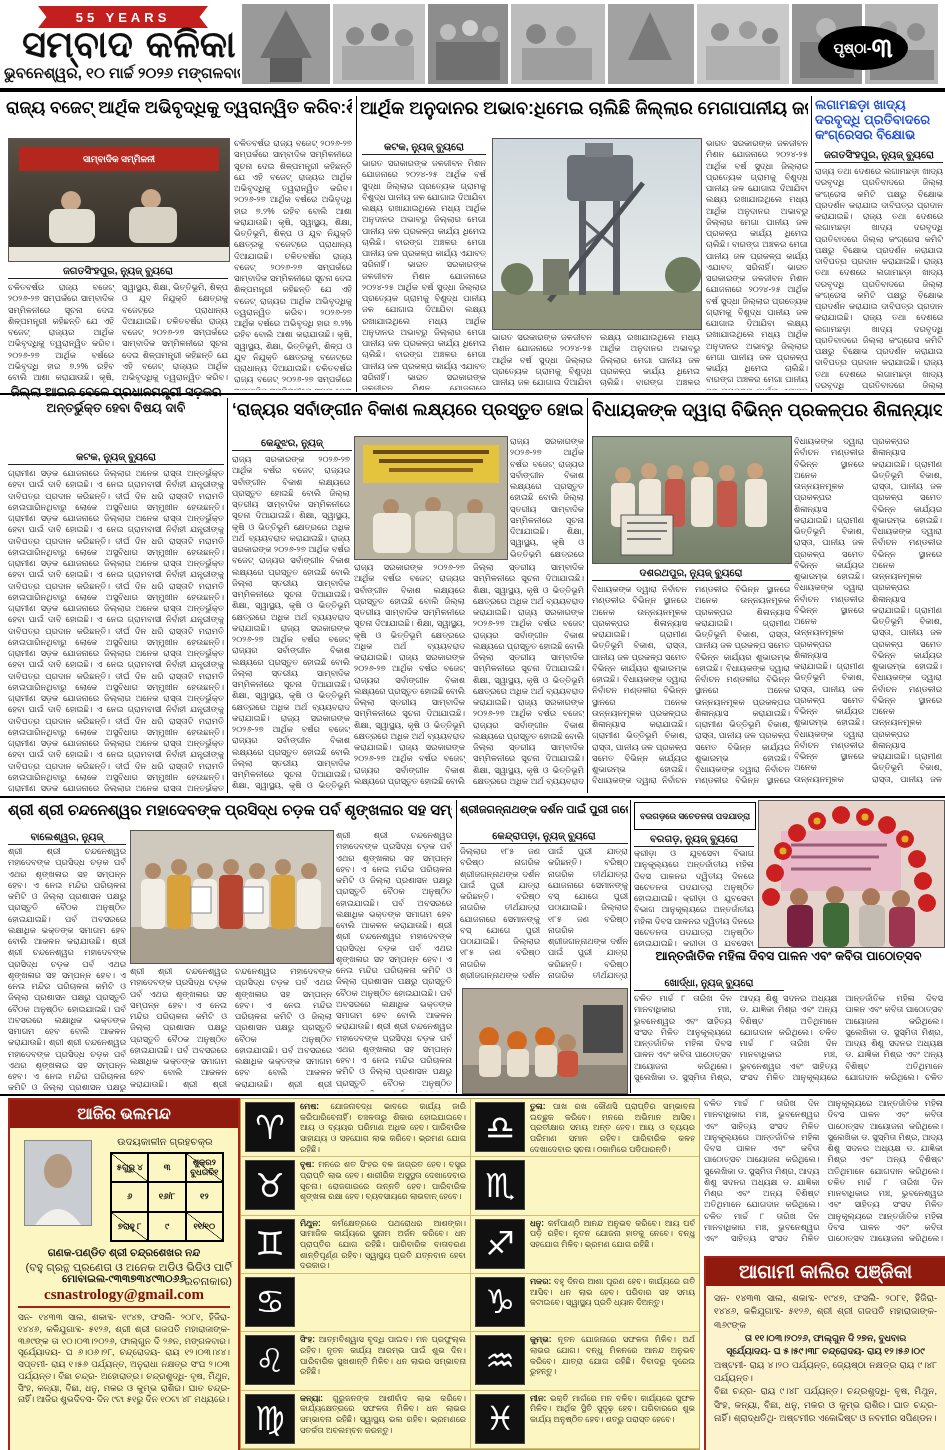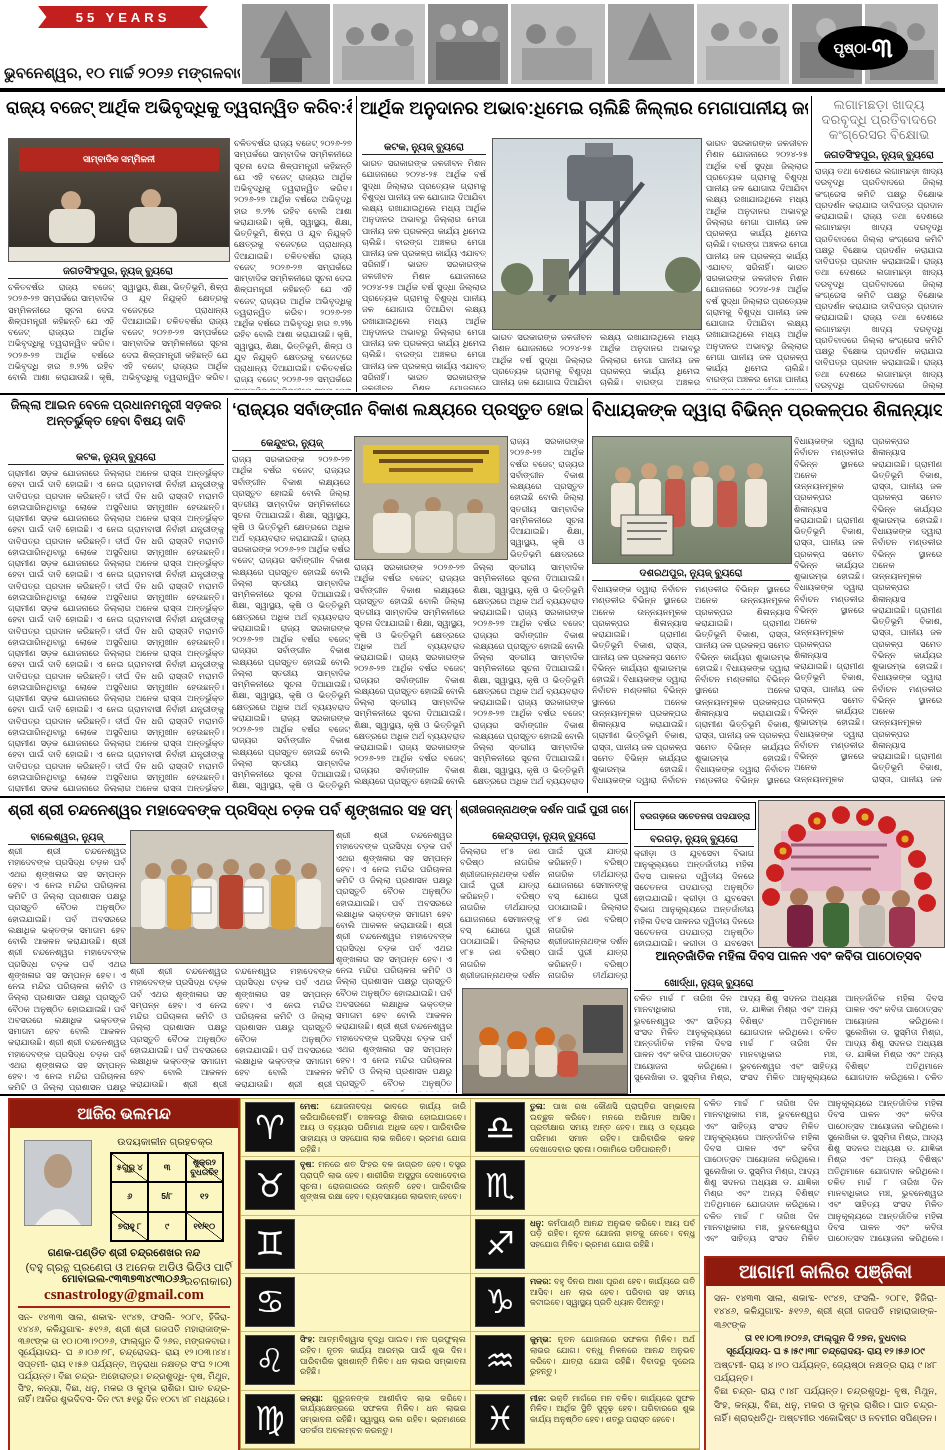--- a/index.html
+++ b/index.html
@@ -1,20 +1,20 @@
 <!DOCTYPE html>
 <html><head>
 <meta charset="utf-8">
 <style>
   html,body{margin:0;padding:0;background:#e8e8e8}
   .page{position:relative;width:945px;height:1450px;background:#fff;margin:0 auto;
         font-family:"Liberation Sans","DejaVu Sans",sans-serif;color:#111;overflow:hidden}
   .abs{position:absolute}
   .hl{font-weight:bold;color:#000;line-height:1.1;white-space:nowrap;overflow:hidden;text-align:center}
-  .hl2{font-weight:normal;color:#737373;line-height:1.15;text-align:center;overflow:hidden}
+  .hl2{font-weight:bold;color:#1d4ed8;line-height:1.15;text-align:left;overflow:hidden}
   .byline{font-weight:bold;font-size:10px;text-align:center;border-bottom:1px solid #222;line-height:1.35;overflow:hidden;white-space:nowrap}
   .body{font-size:8.4px;line-height:1.34;text-align:justify;overflow:hidden;color:#181818;word-break:break-word}
   .cols2{column-count:2;column-gap:8px}
   .cols3{column-count:3;column-gap:8px}
   .vrule{width:1px;background:#000}
   .hrule{height:2px;background:#000}
   .photo{border:1px solid #555;overflow:hidden;background:#aaa}
   .ribbon{background:#c41f1f;color:#fff;font-weight:bold;letter-spacing:4px;font-size:13px;
           display:flex;align-items:center;justify-content:center;
           clip-path:polygon(0 0,100% 0,95% 50%,100% 100%,0 100%,5% 50%)}
@@ -45,20 +45,23 @@
 </style>
 </head>
 <body>
 
 <div class="page">
 
   <div class="abs" style="left:0;top:0;width:945px;height:88px">
     <div class="abs ribbon" style="left:38;left:38px;top:6px;width:170px;height:22px">
       <span>55 YEARS</span>
     </div>
+    <div class="abs logo" style="left:22px;top:26px;width:210px;text-align:center">
+      <span>ସମ୍ବାଦ କଳିକା</span>
+    </div>
     <div class="abs dateline" style="left:4px;top:64px;width:232px;text-align:center">
       <span>ଭୁବନେଶ୍ୱର, ୧୦ ମାର୍ଚ୍ଚ ୨୦୨୬ ମଙ୍ଗଳବାର</span>
     </div>
 
     <svg class="abs" style="left:240px;top:2px" width="700" height="84">
       <rect x="0" y="0" width="700" height="84" fill="#ffffff"></rect>
       <rect x="2" y="2" width="88" height="80" fill="#9a9a9a"></rect>
         <polygon points="46,8 20,56 72,56" fill="#6f6f6f"></polygon>
         <rect x="30" y="56" width="32" height="24" fill="#5d5d5d"></rect>
       <rect x="93" y="2" width="92" height="80" fill="#c3c3c3"></rect>
@@ -143,21 +146,21 @@
   <div class="abs body" style="left:706px;top:138px;width:102px;height:252px">ଭାରତ ସରକାରଙ୍କ ଜଳଜୀବନ ମିଶନ ଯୋଜନାରେ ୨୦୨୪-୨୫ ଆର୍ଥିକ ବର୍ଷ ସୁଦ୍ଧା ଜିଲ୍ଲାର ପ୍ରତ୍ୟେକ ଗ୍ରାମକୁ ବିଶୁଦ୍ଧ ପାନୀୟ ଜଳ ଯୋଗାଇ ଦିଆଯିବା ଲକ୍ଷ୍ୟ ରଖାଯାଇଥିଲେ ମଧ୍ୟ ଆର୍ଥିକ ଅନୁଦାନର ଅଭାବରୁ ଜିଲ୍ଲାର ମେଗା ପାନୀୟ ଜଳ ପ୍ରକଳ୍ପ କାର୍ଯ୍ୟ ଧିମେଇ ଚାଲିଛି। ବାରଙ୍ଗ ଅଞ୍ଚଳର ମେଗା ପାନୀୟ ଜଳ ପ୍ରକଳ୍ପ କାର୍ଯ୍ୟ ଏଯାବତ୍ ସରିନାହିଁ। ଭାରତ ସରକାରଙ୍କ ଜଳଜୀବନ ମିଶନ ଯୋଜନାରେ ୨୦୨୪-୨୫ ଆର୍ଥିକ ବର୍ଷ ସୁଦ୍ଧା ଜିଲ୍ଲାର ପ୍ରତ୍ୟେକ ଗ୍ରାମକୁ ବିଶୁଦ୍ଧ ପାନୀୟ ଜଳ ଯୋଗାଇ ଦିଆଯିବା ଲକ୍ଷ୍ୟ ରଖାଯାଇଥିଲେ ମଧ୍ୟ ଆର୍ଥିକ ଅନୁଦାନର ଅଭାବରୁ ଜିଲ୍ଲାର ମେଗା ପାନୀୟ ଜଳ ପ୍ରକଳ୍ପ କାର୍ଯ୍ୟ ଧିମେଇ ଚାଲିଛି। ବାରଙ୍ଗ ଅଞ୍ଚଳର ମେଗା ପାନୀୟ ଜଳ ପ୍ରକଳ୍ପ କାର୍ଯ୍ୟ ଏଯାବତ୍ ସରିନାହିଁ। ଭାରତ ସରକାରଙ୍କ ଜଳଜୀବନ ମିଶନ ଯୋଜନାରେ ୨୦୨୪-୨୫ ଆର୍ଥିକ ବର୍ଷ ସୁଦ୍ଧା ଜିଲ୍ଲାର ପ୍ରତ୍ୟେକ ଗ୍ରାମକୁ ବିଶୁଦ୍ଧ ପାନୀୟ ଜଳ ଯୋଗାଇ ଦିଆଯିବା ଲକ୍ଷ୍ୟ ରଖାଯାଇଥିଲେ ମଧ୍ୟ ଆର୍ଥିକ ଅନୁଦାନର ଅଭାବରୁ ଜିଲ୍ଲାର ମେଗା ପାନୀୟ ଜଳ ପ୍ରକଳ୍ପ କାର୍ଯ୍ୟ ଧିମେଇ ଚାଲିଛି। ବାରଙ୍ଗ ଅଞ୍ଚଳର ମେଗା ପାନୀୟ ଜଳ ପ୍ରକଳ୍ପ କାର୍ଯ୍ୟ ଏଯାବତ୍ ସରିନାହିଁ।</div>
 
   <div class="abs vrule" style="left:811px;top:96px;height:296px"></div>
 
   <div class="abs hl2" style="left:815px;top:98px;width:128px;height:46px;font-size:13px">ଲଗାମଛଡ଼ା ଖାଦ୍ୟ ଦରବୃଦ୍ଧି ପ୍ରତିବାଦରେ କଂଗ୍ରେସର ବିକ୍ଷୋଭ</div>
   <div class="abs byline" style="left:815px;top:148px;width:128px">ଜଗତସିଂହପୁର, ନ୍ୟୁଜ୍ ବ୍ୟୁରୋ</div>
   <div class="abs body" style="left:815px;top:166px;width:128px;height:224px">ରାଜ୍ୟ ତଥା ଦେଶରେ ଲଗାମଛଡ଼ା ଖାଦ୍ୟ ଦରବୃଦ୍ଧି ପ୍ରତିବାଦରେ ଜିଲ୍ଲା କଂଗ୍ରେସ କମିଟି ପକ୍ଷରୁ ବିକ୍ଷୋଭ ପ୍ରଦର୍ଶନ କରାଯାଇ ଦାବିପତ୍ର ପ୍ରଦାନ କରାଯାଇଛି। ରାଜ୍ୟ ତଥା ଦେଶରେ ଲଗାମଛଡ଼ା ଖାଦ୍ୟ ଦରବୃଦ୍ଧି ପ୍ରତିବାଦରେ ଜିଲ୍ଲା କଂଗ୍ରେସ କମିଟି ପକ୍ଷରୁ ବିକ୍ଷୋଭ ପ୍ରଦର୍ଶନ କରାଯାଇ ଦାବିପତ୍ର ପ୍ରଦାନ କରାଯାଇଛି। ରାଜ୍ୟ ତଥା ଦେଶରେ ଲଗାମଛଡ଼ା ଖାଦ୍ୟ ଦରବୃଦ୍ଧି ପ୍ରତିବାଦରେ ଜିଲ୍ଲା କଂଗ୍ରେସ କମିଟି ପକ୍ଷରୁ ବିକ୍ଷୋଭ ପ୍ରଦର୍ଶନ କରାଯାଇ ଦାବିପତ୍ର ପ୍ରଦାନ କରାଯାଇଛି। ରାଜ୍ୟ ତଥା ଦେଶରେ ଲଗାମଛଡ଼ା ଖାଦ୍ୟ ଦରବୃଦ୍ଧି ପ୍ରତିବାଦରେ ଜିଲ୍ଲା କଂଗ୍ରେସ କମିଟି ପକ୍ଷରୁ ବିକ୍ଷୋଭ ପ୍ରଦର୍ଶନ କରାଯାଇ ଦାବିପତ୍ର ପ୍ରଦାନ କରାଯାଇଛି। ରାଜ୍ୟ ତଥା ଦେଶରେ ଲଗାମଛଡ଼ା ଖାଦ୍ୟ ଦରବୃଦ୍ଧି ପ୍ରତିବାଦରେ ଜିଲ୍ଲା କଂଗ୍ରେସ କମିଟି ପକ୍ଷରୁ ବିକ୍ଷୋଭ ପ୍ରଦର୍ଶନ କରାଯାଇ ଦାବିପତ୍ର ପ୍ରଦାନ କରାଯାଇଛି। ରାଜ୍ୟ ତଥା ଦେଶରେ ଲଗାମଛଡ଼ା ଖାଦ୍ୟ ଦରବୃଦ୍ଧି ପ୍ରତିବାଦରେ ଜିଲ୍ଲା କଂଗ୍ରେସ କମିଟି ପକ୍ଷରୁ ବିକ୍ଷୋଭ ପ୍ରଦର୍ଶନ କରାଯାଇ ଦାବିପତ୍ର ପ୍ରଦାନ କରାଯାଇଛି।</div>
 
   <div class="abs hrule" style="left:0;top:393px;width:945px"></div>
 
-  <div class="abs subhead" style="left:8px;top:397px;width:216px;height:46px">ଜିଲ୍ଲା ଆଇନ ବେଳେ ପ୍ରଧାନମନ୍ତ୍ରୀ ସଡ଼କର ଅନ୍ତର୍ଭୁକ୍ତ ହେବା ବିଷୟ ଦାବି</div>
+  <div class="abs subhead" style="left:8px;top:384px;width:216px;height:46px">ଜିଲ୍ଲା ଆଇନ ବେଳେ ପ୍ରଧାନମନ୍ତ୍ରୀ ସଡ଼କର ଅନ୍ତର୍ଭୁକ୍ତ ହେବା ବିଷୟ ଦାବି</div>
   <div class="abs byline" style="left:8px;top:450px;width:216px">କଟକ, ନ୍ୟୁଜ୍ ବ୍ୟୁରୋ</div>
   <div class="abs body" style="left:8px;top:468px;width:216px;height:324px">ଗ୍ରାମୀଣ ସଡ଼କ ଯୋଜନାରେ ଜିଲ୍ଲାର ଅନେକ ରାସ୍ତା ଅନ୍ତର୍ଭୁକ୍ତ ହେବା ପାଇଁ ଦାବି ହୋଇଛି। ଏ ନେଇ ଗ୍ରାମବାସୀ ନିର୍ବାହୀ ଯନ୍ତ୍ରୀଙ୍କୁ ଦାବିପତ୍ର ପ୍ରଦାନ କରିଛନ୍ତି। ଦୀର୍ଘ ଦିନ ଧରି ରାସ୍ତାଟି ମରାମତି ହୋଇପାରିନଥିବାରୁ ଲୋକେ ଅସୁବିଧାର ସମ୍ମୁଖୀନ ହେଉଛନ୍ତି। ଗ୍ରାମୀଣ ସଡ଼କ ଯୋଜନାରେ ଜିଲ୍ଲାର ଅନେକ ରାସ୍ତା ଅନ୍ତର୍ଭୁକ୍ତ ହେବା ପାଇଁ ଦାବି ହୋଇଛି। ଏ ନେଇ ଗ୍ରାମବାସୀ ନିର୍ବାହୀ ଯନ୍ତ୍ରୀଙ୍କୁ ଦାବିପତ୍ର ପ୍ରଦାନ କରିଛନ୍ତି। ଦୀର୍ଘ ଦିନ ଧରି ରାସ୍ତାଟି ମରାମତି ହୋଇପାରିନଥିବାରୁ ଲୋକେ ଅସୁବିଧାର ସମ୍ମୁଖୀନ ହେଉଛନ୍ତି। ଗ୍ରାମୀଣ ସଡ଼କ ଯୋଜନାରେ ଜିଲ୍ଲାର ଅନେକ ରାସ୍ତା ଅନ୍ତର୍ଭୁକ୍ତ ହେବା ପାଇଁ ଦାବି ହୋଇଛି। ଏ ନେଇ ଗ୍ରାମବାସୀ ନିର୍ବାହୀ ଯନ୍ତ୍ରୀଙ୍କୁ ଦାବିପତ୍ର ପ୍ରଦାନ କରିଛନ୍ତି। ଦୀର୍ଘ ଦିନ ଧରି ରାସ୍ତାଟି ମରାମତି ହୋଇପାରିନଥିବାରୁ ଲୋକେ ଅସୁବିଧାର ସମ୍ମୁଖୀନ ହେଉଛନ୍ତି। ଗ୍ରାମୀଣ ସଡ଼କ ଯୋଜନାରେ ଜିଲ୍ଲାର ଅନେକ ରାସ୍ତା ଅନ୍ତର୍ଭୁକ୍ତ ହେବା ପାଇଁ ଦାବି ହୋଇଛି। ଏ ନେଇ ଗ୍ରାମବାସୀ ନିର୍ବାହୀ ଯନ୍ତ୍ରୀଙ୍କୁ ଦାବିପତ୍ର ପ୍ରଦାନ କରିଛନ୍ତି। ଦୀର୍ଘ ଦିନ ଧରି ରାସ୍ତାଟି ମରାମତି ହୋଇପାରିନଥିବାରୁ ଲୋକେ ଅସୁବିଧାର ସମ୍ମୁଖୀନ ହେଉଛନ୍ତି। ଗ୍ରାମୀଣ ସଡ଼କ ଯୋଜନାରେ ଜିଲ୍ଲାର ଅନେକ ରାସ୍ତା ଅନ୍ତର୍ଭୁକ୍ତ ହେବା ପାଇଁ ଦାବି ହୋଇଛି। ଏ ନେଇ ଗ୍ରାମବାସୀ ନିର୍ବାହୀ ଯନ୍ତ୍ରୀଙ୍କୁ ଦାବିପତ୍ର ପ୍ରଦାନ କରିଛନ୍ତି। ଦୀର୍ଘ ଦିନ ଧରି ରାସ୍ତାଟି ମରାମତି ହୋଇପାରିନଥିବାରୁ ଲୋକେ ଅସୁବିଧାର ସମ୍ମୁଖୀନ ହେଉଛନ୍ତି। ଗ୍ରାମୀଣ ସଡ଼କ ଯୋଜନାରେ ଜିଲ୍ଲାର ଅନେକ ରାସ୍ତା ଅନ୍ତର୍ଭୁକ୍ତ ହେବା ପାଇଁ ଦାବି ହୋଇଛି। ଏ ନେଇ ଗ୍ରାମବାସୀ ନିର୍ବାହୀ ଯନ୍ତ୍ରୀଙ୍କୁ ଦାବିପତ୍ର ପ୍ରଦାନ କରିଛନ୍ତି। ଦୀର୍ଘ ଦିନ ଧରି ରାସ୍ତାଟି ମରାମତି ହୋଇପାରିନଥିବାରୁ ଲୋକେ ଅସୁବିଧାର ସମ୍ମୁଖୀନ ହେଉଛନ୍ତି। ଗ୍ରାମୀଣ ସଡ଼କ ଯୋଜନାରେ ଜିଲ୍ଲାର ଅନେକ ରାସ୍ତା ଅନ୍ତର୍ଭୁକ୍ତ ହେବା ପାଇଁ ଦାବି ହୋଇଛି। ଏ ନେଇ ଗ୍ରାମବାସୀ ନିର୍ବାହୀ ଯନ୍ତ୍ରୀଙ୍କୁ ଦାବିପତ୍ର ପ୍ରଦାନ କରିଛନ୍ତି। ଦୀର୍ଘ ଦିନ ଧରି ରାସ୍ତାଟି ମରାମତି ହୋଇପାରିନଥିବାରୁ ଲୋକେ ଅସୁବିଧାର ସମ୍ମୁଖୀନ ହେଉଛନ୍ତି। ଗ୍ରାମୀଣ ସଡ଼କ ଯୋଜନାରେ ଜିଲ୍ଲାର ଅନେକ ରାସ୍ତା ଅନ୍ତର୍ଭୁକ୍ତ ହେବା ପାଇଁ ଦାବି ହୋଇଛି। ଏ ନେଇ ଗ୍ରାମବାସୀ ନିର୍ବାହୀ ଯନ୍ତ୍ରୀଙ୍କୁ ଦାବିପତ୍ର ପ୍ରଦାନ କରିଛନ୍ତି। ଦୀର୍ଘ ଦିନ ଧରି ରାସ୍ତାଟି ମରାମତି ହୋଇପାରିନଥିବାରୁ ଲୋକେ ଅସୁବିଧାର ସମ୍ମୁଖୀନ ହେଉଛନ୍ତି। ଗ୍ରାମୀଣ ସଡ଼କ ଯୋଜନାରେ ଜିଲ୍ଲାର ଅନେକ ରାସ୍ତା ଅନ୍ତର୍ଭୁକ୍ତ ହେବା ପାଇଁ ଦାବି ହୋଇଛି। ଏ ନେଇ ଗ୍ରାମବାସୀ ନିର୍ବାହୀ ଯନ୍ତ୍ରୀଙ୍କୁ ଦାବିପତ୍ର ପ୍ରଦାନ କରିଛନ୍ତି। ଦୀର୍ଘ ଦିନ ଧରି ରାସ୍ତାଟି ମରାମତି ହୋଇପାରିନଥିବାରୁ ଲୋକେ ଅସୁବିଧାର ସମ୍ମୁଖୀନ ହେଉଛନ୍ତି। ଗ୍ରାମୀଣ ସଡ଼କ ଯୋଜନାରେ ଜିଲ୍ଲାର ଅନେକ ରାସ୍ତା ଅନ୍ତର୍ଭୁକ୍ତ ହେବା ପାଇଁ ଦାବି ହୋଇଛି। ଏ ନେଇ ଗ୍ରାମବାସୀ ନିର୍ବାହୀ ଯନ୍ତ୍ରୀଙ୍କୁ ଦାବିପତ୍ର ପ୍ରଦାନ କରିଛନ୍ତି। ଦୀର୍ଘ ଦିନ ଧରି ରାସ୍ତାଟି ମରାମତି ହୋଇପାରିନଥିବାରୁ ଲୋକେ ଅସୁବିଧାର ସମ୍ମୁଖୀନ ହେଉଛନ୍ତି।</div>
 
   <div class="abs vrule" style="left:227px;top:398px;height:395px"></div>
 
   <div class="abs hl" style="left:232px;top:401px;width:352px;height:28px;font-size:17px">‘ରାଜ୍ୟର ସର୍ବାଙ୍ଗୀନ ବିକାଶ ଲକ୍ଷ୍ୟରେ ପ୍ରସ୍ତୁତ ହୋଇଛି ବଜେଟ୍’</div>
   <div class="abs byline" style="left:232px;top:436px;width:120px">କେନ୍ଦୁଝର, ନ୍ୟୁଜ୍</div>
   <div class="abs body" style="left:232px;top:454px;width:118px;height:338px">ରାଜ୍ୟ ସରକାରଙ୍କ ୨୦୨୬-୨୭ ଆର୍ଥିକ ବର୍ଷର ବଜେଟ୍ ରାଜ୍ୟର ସର୍ବାଙ୍ଗୀନ ବିକାଶ ଲକ୍ଷ୍ୟରେ ପ୍ରସ୍ତୁତ ହୋଇଛି ବୋଲି ଜିଲ୍ଲା ସ୍ତରୀୟ ସାମ୍ବାଦିକ ସମ୍ମିଳନୀରେ ସୂଚନା ଦିଆଯାଇଛି। ଶିକ୍ଷା, ସ୍ୱାସ୍ଥ୍ୟ, କୃଷି ଓ ଭିତ୍ତିଭୂମି କ୍ଷେତ୍ରରେ ଅଧିକ ଅର୍ଥ ବ୍ୟୟବରାଦ କରାଯାଇଛି। ରାଜ୍ୟ ସରକାରଙ୍କ ୨୦୨୬-୨୭ ଆର୍ଥିକ ବର୍ଷର ବଜେଟ୍ ରାଜ୍ୟର ସର୍ବାଙ୍ଗୀନ ବିକାଶ ଲକ୍ଷ୍ୟରେ ପ୍ରସ୍ତୁତ ହୋଇଛି ବୋଲି ଜିଲ୍ଲା ସ୍ତରୀୟ ସାମ୍ବାଦିକ ସମ୍ମିଳନୀରେ ସୂଚନା ଦିଆଯାଇଛି। ଶିକ୍ଷା, ସ୍ୱାସ୍ଥ୍ୟ, କୃଷି ଓ ଭିତ୍ତିଭୂମି କ୍ଷେତ୍ରରେ ଅଧିକ ଅର୍ଥ ବ୍ୟୟବରାଦ କରାଯାଇଛି। ରାଜ୍ୟ ସରକାରଙ୍କ ୨୦୨୬-୨୭ ଆର୍ଥିକ ବର୍ଷର ବଜେଟ୍ ରାଜ୍ୟର ସର୍ବାଙ୍ଗୀନ ବିକାଶ ଲକ୍ଷ୍ୟରେ ପ୍ରସ୍ତୁତ ହୋଇଛି ବୋଲି ଜିଲ୍ଲା ସ୍ତରୀୟ ସାମ୍ବାଦିକ ସମ୍ମିଳନୀରେ ସୂଚନା ଦିଆଯାଇଛି। ଶିକ୍ଷା, ସ୍ୱାସ୍ଥ୍ୟ, କୃଷି ଓ ଭିତ୍ତିଭୂମି କ୍ଷେତ୍ରରେ ଅଧିକ ଅର୍ଥ ବ୍ୟୟବରାଦ କରାଯାଇଛି। ରାଜ୍ୟ ସରକାରଙ୍କ ୨୦୨୬-୨୭ ଆର୍ଥିକ ବର୍ଷର ବଜେଟ୍ ରାଜ୍ୟର ସର୍ବାଙ୍ଗୀନ ବିକାଶ ଲକ୍ଷ୍ୟରେ ପ୍ରସ୍ତୁତ ହୋଇଛି ବୋଲି ଜିଲ୍ଲା ସ୍ତରୀୟ ସାମ୍ବାଦିକ ସମ୍ମିଳନୀରେ ସୂଚନା ଦିଆଯାଇଛି। ଶିକ୍ଷା, ସ୍ୱାସ୍ଥ୍ୟ, କୃଷି ଓ ଭିତ୍ତିଭୂମି କ୍ଷେତ୍ରରେ ଅଧିକ ଅର୍ଥ ବ୍ୟୟବରାଦ କରାଯାଇଛି। ରାଜ୍ୟ ସରକାରଙ୍କ ୨୦୨୬-୨୭ ଆର୍ଥିକ ବର୍ଷର ବଜେଟ୍ ରାଜ୍ୟର ସର୍ବାଙ୍ଗୀନ ବିକାଶ ଲକ୍ଷ୍ୟରେ ପ୍ରସ୍ତୁତ ହୋଇଛି ବୋଲି ଜିଲ୍ଲା ସ୍ତରୀୟ ସାମ୍ବାଦିକ ସମ୍ମିଳନୀରେ ସୂଚନା ଦିଆଯାଇଛି। ଶିକ୍ଷା, ସ୍ୱାସ୍ଥ୍ୟ, କୃଷି ଓ ଭିତ୍ତିଭୂମି କ୍ଷେତ୍ରରେ ଅଧିକ ଅର୍ଥ ବ୍ୟୟବରାଦ କରାଯାଇଛି।</div>
 
   <div class="abs photo" style="left:354px;top:436px;width:152px;height:122px;background:#b8b29f">
@@ -346,21 +349,21 @@
           <ellipse cx="33" cy="30" rx="14" ry="17" fill="#b59a82"></ellipse>
           <path d="M10 84 Q33 52 56 84 Z" fill="#f2f0ea"></path>
         </svg>
     </div>
     <div style="position:absolute;left:92px;top:36px;width:126px;text-align:center;font-weight:normal;font-size:10px">ଉଦୟକାଳୀନ ଗ୍ରହଚକ୍ର</div>
     <div class="gchart" style="position:absolute;left:100px;top:52px;width:112px;height:88px">
       <div class="gcell diag">୫ଗୁରୁ ୪</div>
       <div class="gcell">୩</div>
       <div class="gcell diag">ଶୁକ୍ର୨ ବୁଧରବି୧</div>
       <div class="gcell">୬</div>
-      <div class="gcell">5/୮</div>
+      <div class="gcell">୧୬/୮</div>
       <div class="gcell">୧୨</div>
       <div class="gcell diag">୭ରାହୁ ୮</div>
       <div class="gcell">୯</div>
       <div class="gcell diag">୧୧/୧୦</div>
     </div>
     <div class="small-bold" style="position:absolute;left:6px;top:146px;width:216px">ଗଣକ-ପଣ୍ଡିତ ଶ୍ରୀ ଚନ୍ଦ୍ରଶେଖର ନନ୍ଦ</div>
     <div class="note" style="position:absolute;left:6px;top:160px;width:216px">(ବହୁ ଗ୍ରନ୍ଥ ପ୍ରଣେତା ଓ ଅନେକ ଅଡିଓ ଭିଡିଓ ପାର୍ଟି ରଚନାକାର)</div>
     <div class="small-bold" style="position:absolute;left:6px;top:172px;width:216px">ମୋବାଇଲ-୯୩୩୭୩୪୯୩୦୬୬</div>
     <div class="email" style="position:absolute;left:6px;top:186px;width:216px">csnastrology@gmail.com</div>
     <div style="position:absolute;left:8px;top:206px;width:212px;height:2px;background:#a82315"></div>
@@ -371,20 +374,21 @@
     <div class="zcell">
         <div class="zicon">♈</div>
         <div class="ztext"><span class="zname">ମେଷ</span><span>ଯୋଜନାବଦ୍ଧ ଭାବରେ କାର୍ଯ୍ୟ ଜାରି କରିପାରିବେନାହିଁ। ଚଞ୍ଚଳତାରୁ ଶିକାର ହୋଇଯାଇବେ। ଆୟ ଓ ବ୍ୟୟର ପରିମାଣ ଅଧିକ ହେବ। ପାରିବାରିକ ସାହାଯ୍ୟ ଓ ସହଯୋଗ ଲାଭ କରିବେ। ଭ୍ରମଣ ଯୋଗ ରହିଛି।</span></div>
       </div>
     <div class="zcell">
         <div class="zicon">♉</div>
         <div class="ztext"><span class="zname">ବୃଷ</span><span>ମନରେ ଶତ ସିଂହର ବଳ ଜାଗ୍ରତ ହେବ। ବସ୍ତ୍ର ପ୍ରାପ୍ତି ଲାଭ ହେବ। ଶାରୀରିକ ଅସୁସ୍ଥତା ଦେଖାଦେବାର ସୂଚନା। ରୋଜଗାରରେ ଉନ୍ନତି ହେବ। ପାରିବାରିକ ଶୃଙ୍ଖଳା ରକ୍ଷା ହେବ। ବ୍ୟବସାୟରେ ଲାଭବାନ୍ ହେବେ।</span></div>
       </div>
     <div class="zcell">
         <div class="zicon">♊</div>
+        <div class="ztext"><span class="zname">ମିଥୁନ</span><span>କର୍ମକ୍ଷେତ୍ରରେ ପଥରୋଧର ଆଶଙ୍କା। ସାମାଜିକ କାର୍ଯ୍ୟରେ ସୁନାମ ଅର୍ଜନ କରିବେ। ଧନ ପ୍ରାପ୍ତିର ଯୋଗ ରହିଛି। ପାରିବାରିକ ବାତାବରଣ ଶାନ୍ତିପୂର୍ଣ୍ଣ ରହିବ। ସ୍ୱାସ୍ଥ୍ୟ ପ୍ରତି ଯତ୍ନବାନ ହେବା ଦରକାର।</span></div>
       </div>
     <div class="zcell">
         <div class="zicon">♋</div>
       </div>
     <div class="zcell">
         <div class="zicon">♌</div>
         <div class="ztext"><span class="zname">ସିଂହ</span><span>ଆତ୍ମବିଶ୍ୱାସ ବୃଦ୍ଧି ପାଇବ। ମନ ପ୍ରଫୁଲ୍ଲ ରହିବ। ନୂତନ କାର୍ଯ୍ୟ ଆରମ୍ଭ ପାଇଁ ଶୁଭ ଦିନ। ପାରିବାରିକ ସୁଖଶାନ୍ତି ମିଳିବ। ଧନ ଲାଭର ସମ୍ଭାବନା ରହିଛି।</span></div>
       </div>
     <div class="zcell">
         <div class="zicon">♍</div>

